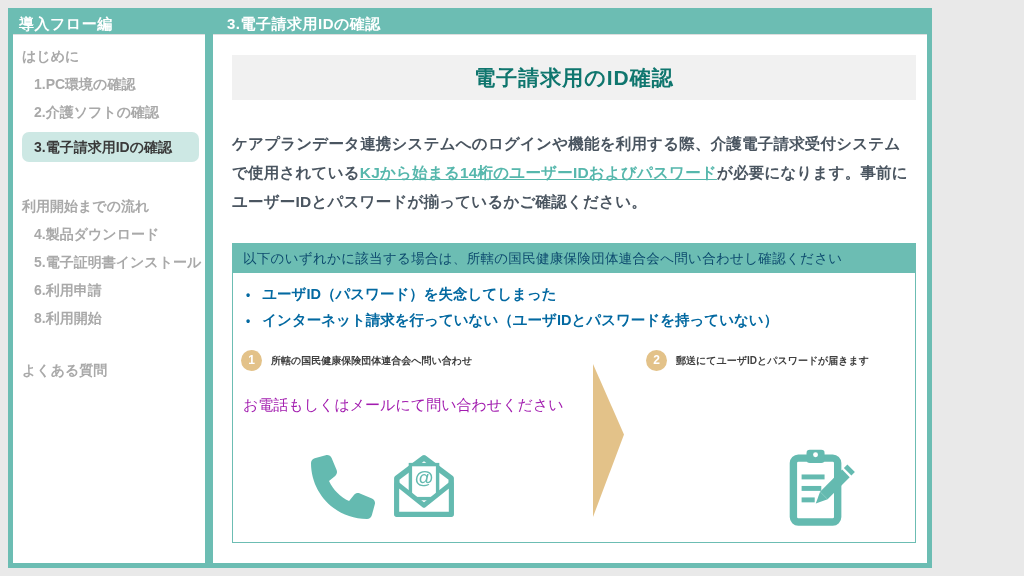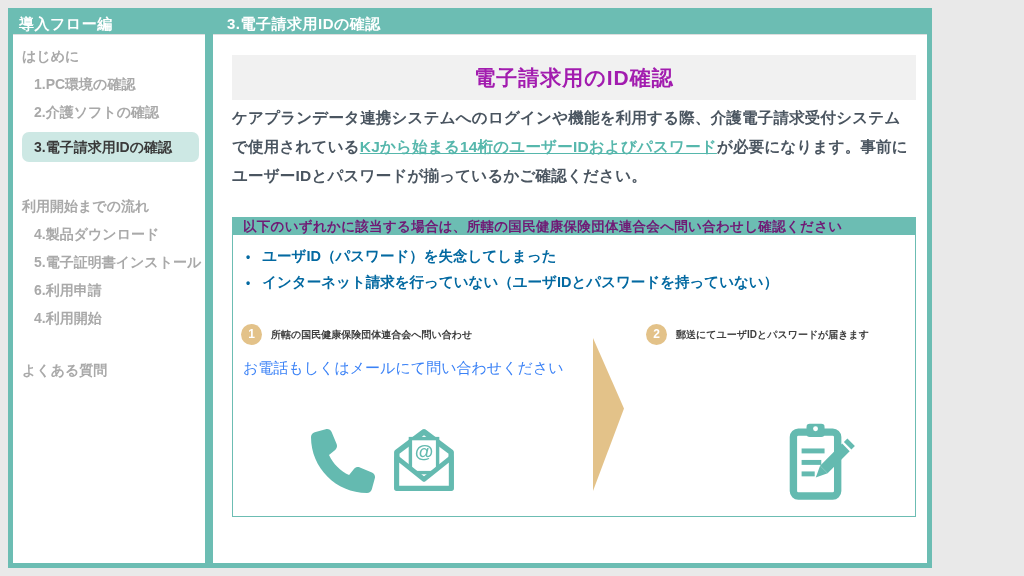--- a/index.html
+++ b/index.html
@@ -43,39 +43,39 @@
   }
   .nav-gap-lg { margin-top:36px; }
   
   .main {
     flex:1; background:#ffffff; border-top:1px solid #dedede;
     padding:20px 11px 0 19px; position:relative; overflow:hidden;
   }
   .banner {
     background:#f1f1f1; height:45px;
     text-align:center; line-height:45px;
-    color:#a21caf; font-size:21px; font-weight:bold; letter-spacing:1px;
+    color:#0f766e; font-size:21px; font-weight:bold; letter-spacing:1px;
   }
   .intro {
-    margin-top:3px;
+    margin-top:29px;
     color:#4a5560; font-weight:bold; font-size:15.5px; line-height:29px;
     letter-spacing:0.2px;
   }
   .intro .link {
     color:#56b7ac; text-decoration:underline; cursor:pointer;
   }
   
   .info-box {
     margin-top:27px; border:1px solid #6cbdb3;
     height:300px; position:relative;
   }
   .info-box-header {
-    background:#6cbdb3; color:#701a75;
-    font-weight:bold; font-size:13.5px; line-height:17px;
-    padding:0 10px; letter-spacing:0.3px;
+    background:#6cbdb3; color:#0c4a6e;
+    font-weight:normal; font-size:13.5px; line-height:17px;
+    padding:6px 10px; letter-spacing:0.3px;
   }
   .bullets { list-style:none; padding:9px 12px 0 13px; }
   .bullets li {
     color:#0369a1; font-weight:bold; font-size:14.5px; line-height:25px;
     white-space:nowrap;
   }
   .bullets li::before { content:"•"; font-size:12px; margin-right:12px; }
   .step { position:absolute; top:106px; }
   .step-1 { left:8px; }
   .step-2 { left:413px; }
@@ -83,22 +83,22 @@
   .step-num {
     width:21px; height:21px; border-radius:50%;
     background:#e3c289; color:#ffffff;
     font-size:12px; font-weight:bold; text-align:center; line-height:21px;
     flex:0 0 auto; margin-right:9px;
   }
   .step-title {
     color:#3f3f3f; font-weight:bold; font-size:10px; white-space:nowrap;
   }
   .step-desc {
-    margin-top:14px; margin-left:2px;
-    color:#3b82f6; font-size:15px; white-space:nowrap;
+    margin-top:25px; margin-left:2px;
+    color:#a21caf; font-size:15px; white-space:nowrap;
   }
   .icons-1 {
     position:absolute; left:78px; top:207px;
     display:flex; align-items:flex-end; gap:14px;
   }
   .icon-clipboard-wrap { position:absolute; left:544px; top:200px; }
   .flow-arrow {
     position:absolute; left:360px; top:120px;
     width:31px; height:153px; background:#e3c289;
     clip-path:polygon(0 0, 100% 46%, 0 100%);
@@ -123,21 +123,21 @@
 
     <div class="sidebar">
       <div class="nav-item nav-gray">はじめに</div>
       <div class="nav-item nav-gray nav-sub">1.PC環境の確認</div>
       <div class="nav-item nav-gray nav-sub">2.介護ソフトの確認</div>
       <div class="nav-item nav-dark nav-active">3.電子請求用IDの確認</div>
       <div class="nav-item nav-gray nav-gap-lg">利用開始までの流れ</div>
       <div class="nav-item nav-gray nav-sub">4.製品ダウンロード</div>
       <div class="nav-item nav-gray nav-sub">5.電子証明書インストール</div>
       <div class="nav-item nav-gray nav-sub">6.利用申請</div>
-      <div class="nav-item nav-gray nav-sub">4.利用開始</div>
+      <div class="nav-item nav-gray nav-sub">8.利用開始</div>
       <div class="nav-item nav-gray nav-gap-lg">よくある質問</div>
     </div>
 
     <div class="main">
 
       <div class="banner">電子請求用のID確認</div>
 
       <div class="intro"><span>ケアプランデータ連携システムへのログインや機能を利用する際、介護電子請求受付システムで使用されている</span><span class="link">KJから始まる14桁のユーザーIDおよびパスワード</span><span>が必要になります。事前にユーザーIDとパスワードが揃っているかご確認ください。</span></div>
 
       <div class="info-box">

